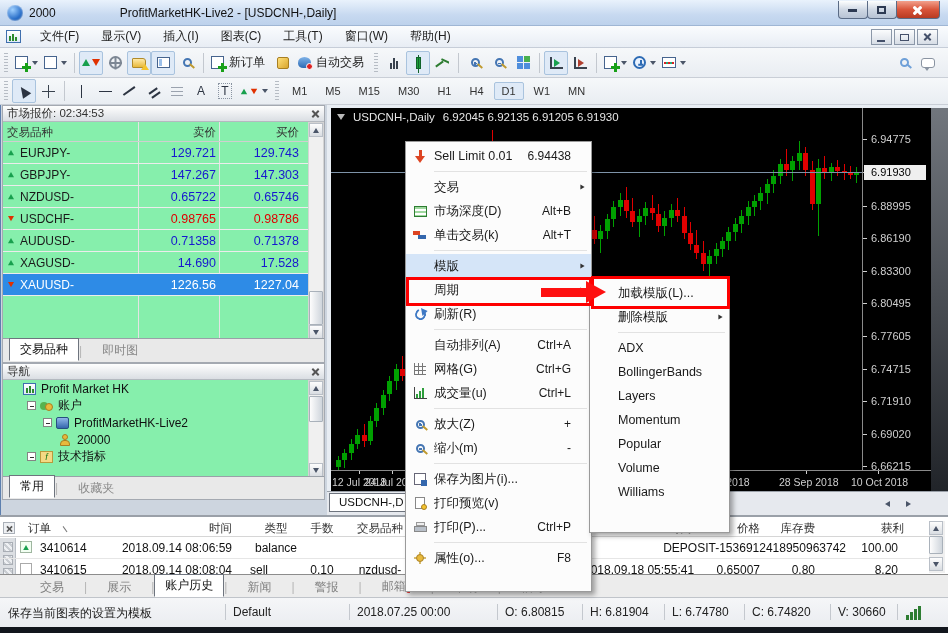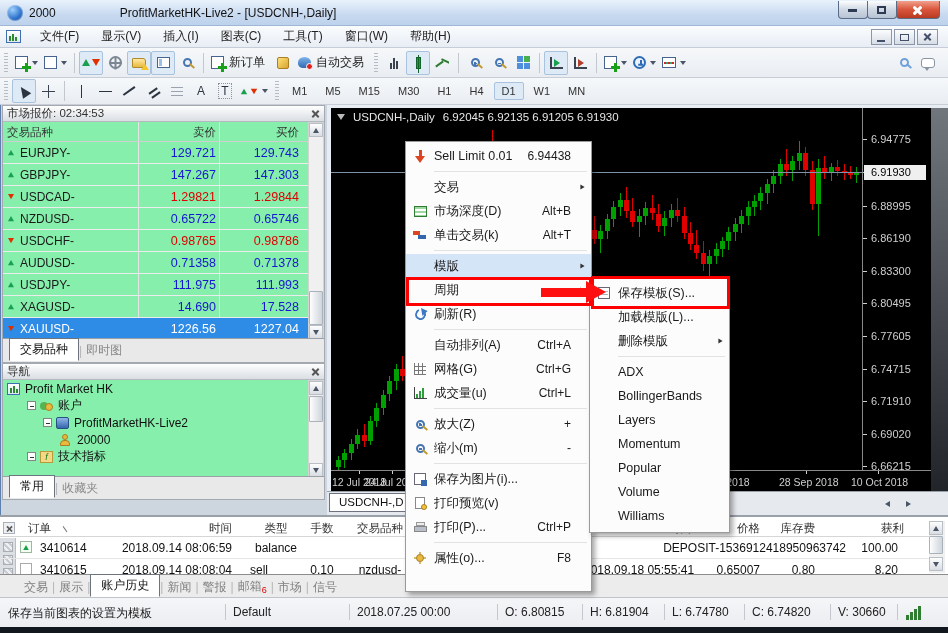--- a/index.html
+++ b/index.html
@@ -104,21 +104,21 @@
 .mw-row { position:relative; height:22px; border-bottom:1px solid #ececec; }
 .mw-row .sym { position:absolute; left:17px; top:4px; color:#1a1a1a; }
 .mw-row .arr { position:absolute; left:4px; top:7px; }
 .mw-row .bid,.mw-row .ask { position:absolute; top:4px; text-align:right; width:80px; font-size:12.5px; }
 .mw-row .bid { right:92px; } .mw-row .ask { right:9px; }
 .price-blue { color:#1717cf; } .price-red { color:#e00000; }
 .mw-row.sel { background:#2e8be6; }
 .mw-row.sel .sym,.mw-row.sel .bid,.mw-row.sel .ask { color:#fff; }
 .tabstrip { position:absolute; left:0; bottom:0; width:100%; background:#e9e9e9; border-top:1px solid #9aa0a8; display:flex; align-items:center; padding-left:6px; font-size:12px; color:#888; }
 #mw-tabs { height:24px; } #nav-tabs { height:23px; }
-.tab-inactive { padding:2px 4px; }
+.tab-inactive { padding:2px 20px; }
 .tab-active { background:#fff; border:1px solid #6e747e; border-bottom-color:#fff; padding:2px 10px; color:#111; margin-top:-3px; }
 .tab-bar-sep { color:#b5b5b5; }
 
 #nav-panel { left:2px; top:363px; width:323px; height:137px; }
 #nav-tree { position:absolute; left:0; top:16px; width:305px; height:98px; font-size:12px; color:#111; }
 .tree-row { height:17px; display:flex; align-items:center; }
 .expander { width:9px; height:9px; border:1px solid #848484; background:#fff; position:relative; margin-right:4px; flex:none; }
 .expander i { position:absolute; left:1.5px; top:3.5px; width:4px; height:1px; background:#333; }
 .nico { width:13px; height:12px; margin-right:5px; flex:none; position:relative; }
 .nico.chart { border:1px solid #3f6fae; background:linear-gradient(#fff,#dfeaf8); }
@@ -510,51 +510,39 @@
           <span class="bid price-blue">129.721</span>
           <span class="ask price-blue">129.743</span>
         </div>
         <div class="mw-row">
           <span class="tri up arr" style="transform: scale(0.75);"></span>
           <span class="sym">GBPJPY-</span>
           <span class="bid price-blue">147.267</span>
           <span class="ask price-blue">147.303</span>
         </div>
         <div class="mw-row">
-          <span class="tri dn arr" style="transform: scale(0.75);"></span>
-          <span class="sym">USDCAD-</span>
-          <span class="bid price-red">1.29821</span>
-          <span class="ask price-red">1.29844</span>
-        </div>
-        <div class="mw-row">
           <span class="tri up arr" style="transform: scale(0.75);"></span>
           <span class="sym">NZDUSD-</span>
           <span class="bid price-blue">0.65722</span>
           <span class="ask price-blue">0.65746</span>
         </div>
         <div class="mw-row">
           <span class="tri dn arr" style="transform: scale(0.75);"></span>
           <span class="sym">USDCHF-</span>
           <span class="bid price-red">0.98765</span>
           <span class="ask price-red">0.98786</span>
         </div>
         <div class="mw-row">
           <span class="tri up arr" style="transform: scale(0.75);"></span>
           <span class="sym">AUDUSD-</span>
           <span class="bid price-blue">0.71358</span>
           <span class="ask price-blue">0.71378</span>
         </div>
         <div class="mw-row">
           <span class="tri up arr" style="transform: scale(0.75);"></span>
-          <span class="sym">USDJPY-</span>
-          <span class="bid price-blue">111.975</span>
-          <span class="ask price-blue">111.993</span>
-        </div>
-        <div class="mw-row">
-          <span class="tri up arr" style="transform: scale(0.75);"></span>
           <span class="sym">XAGUSD-</span>
           <span class="bid price-blue">14.690</span>
           <span class="ask price-blue">17.528</span>
         </div>
         <div class="mw-row sel">
           <span class="tri dn arr" style="transform: scale(0.75);"></span>
           <span class="sym">XAUUSD-</span>
           <span class="bid">1226.56</span>
           <span class="ask">1227.04</span>
         </div>
@@ -577,21 +565,21 @@
 
   <div id="nav-panel" class="panel abs">
     <div class="panel-title">
       <span>导航</span>
       <span class="px">
           <i></i>
           <i></i>
         </span>
     </div>
     <div id="nav-tree">
-        <div class="tree-row" style="padding-left: 4px;">
+        <div class="tree-row" style="padding-left: 20px;">
           <span class="nico chart">
             <i style="left: 2px; height: 5px;"></i>
             <i style="left: 5px; height: 7px;"></i>
             <i style="left: 8px; height: 4px;"></i>
           </span>
           <span>Profit Market HK</span>
         </div>
         <div class="tree-row" style="padding-left: 24px;">
           <span class="expander">
             <i></i>
@@ -1140,29 +1128,20 @@
             <i class="g"></i>
           </span>
         </span>
         <span class="mi-label">属性(o)...</span>
         <span class="mi-right">F8</span>
         <span class="mi-subarr"></span>
       </div>
     </div>
   <div id="ctx-submenu" class="menu">
       <div class="menu-item">
-        <span class="mi-icon">
-          <span class="ic-savetpl">
-            <i></i>
-          </span>
-        </span>
-        <span class="mi-label">保存模板(S)...</span>
-        <span class="mi-subarr"></span>
-      </div>
-      <div class="menu-item">
         <span class="mi-icon"></span>
         <span class="mi-label">加载模版(L)...</span>
         <span class="mi-subarr"></span>
       </div>
       <div class="menu-item">
         <span class="mi-icon"></span>
         <span class="mi-label">删除模版</span>
         <span class="mi-subarr">
           <span class="tri-r"></span>
         </span>

